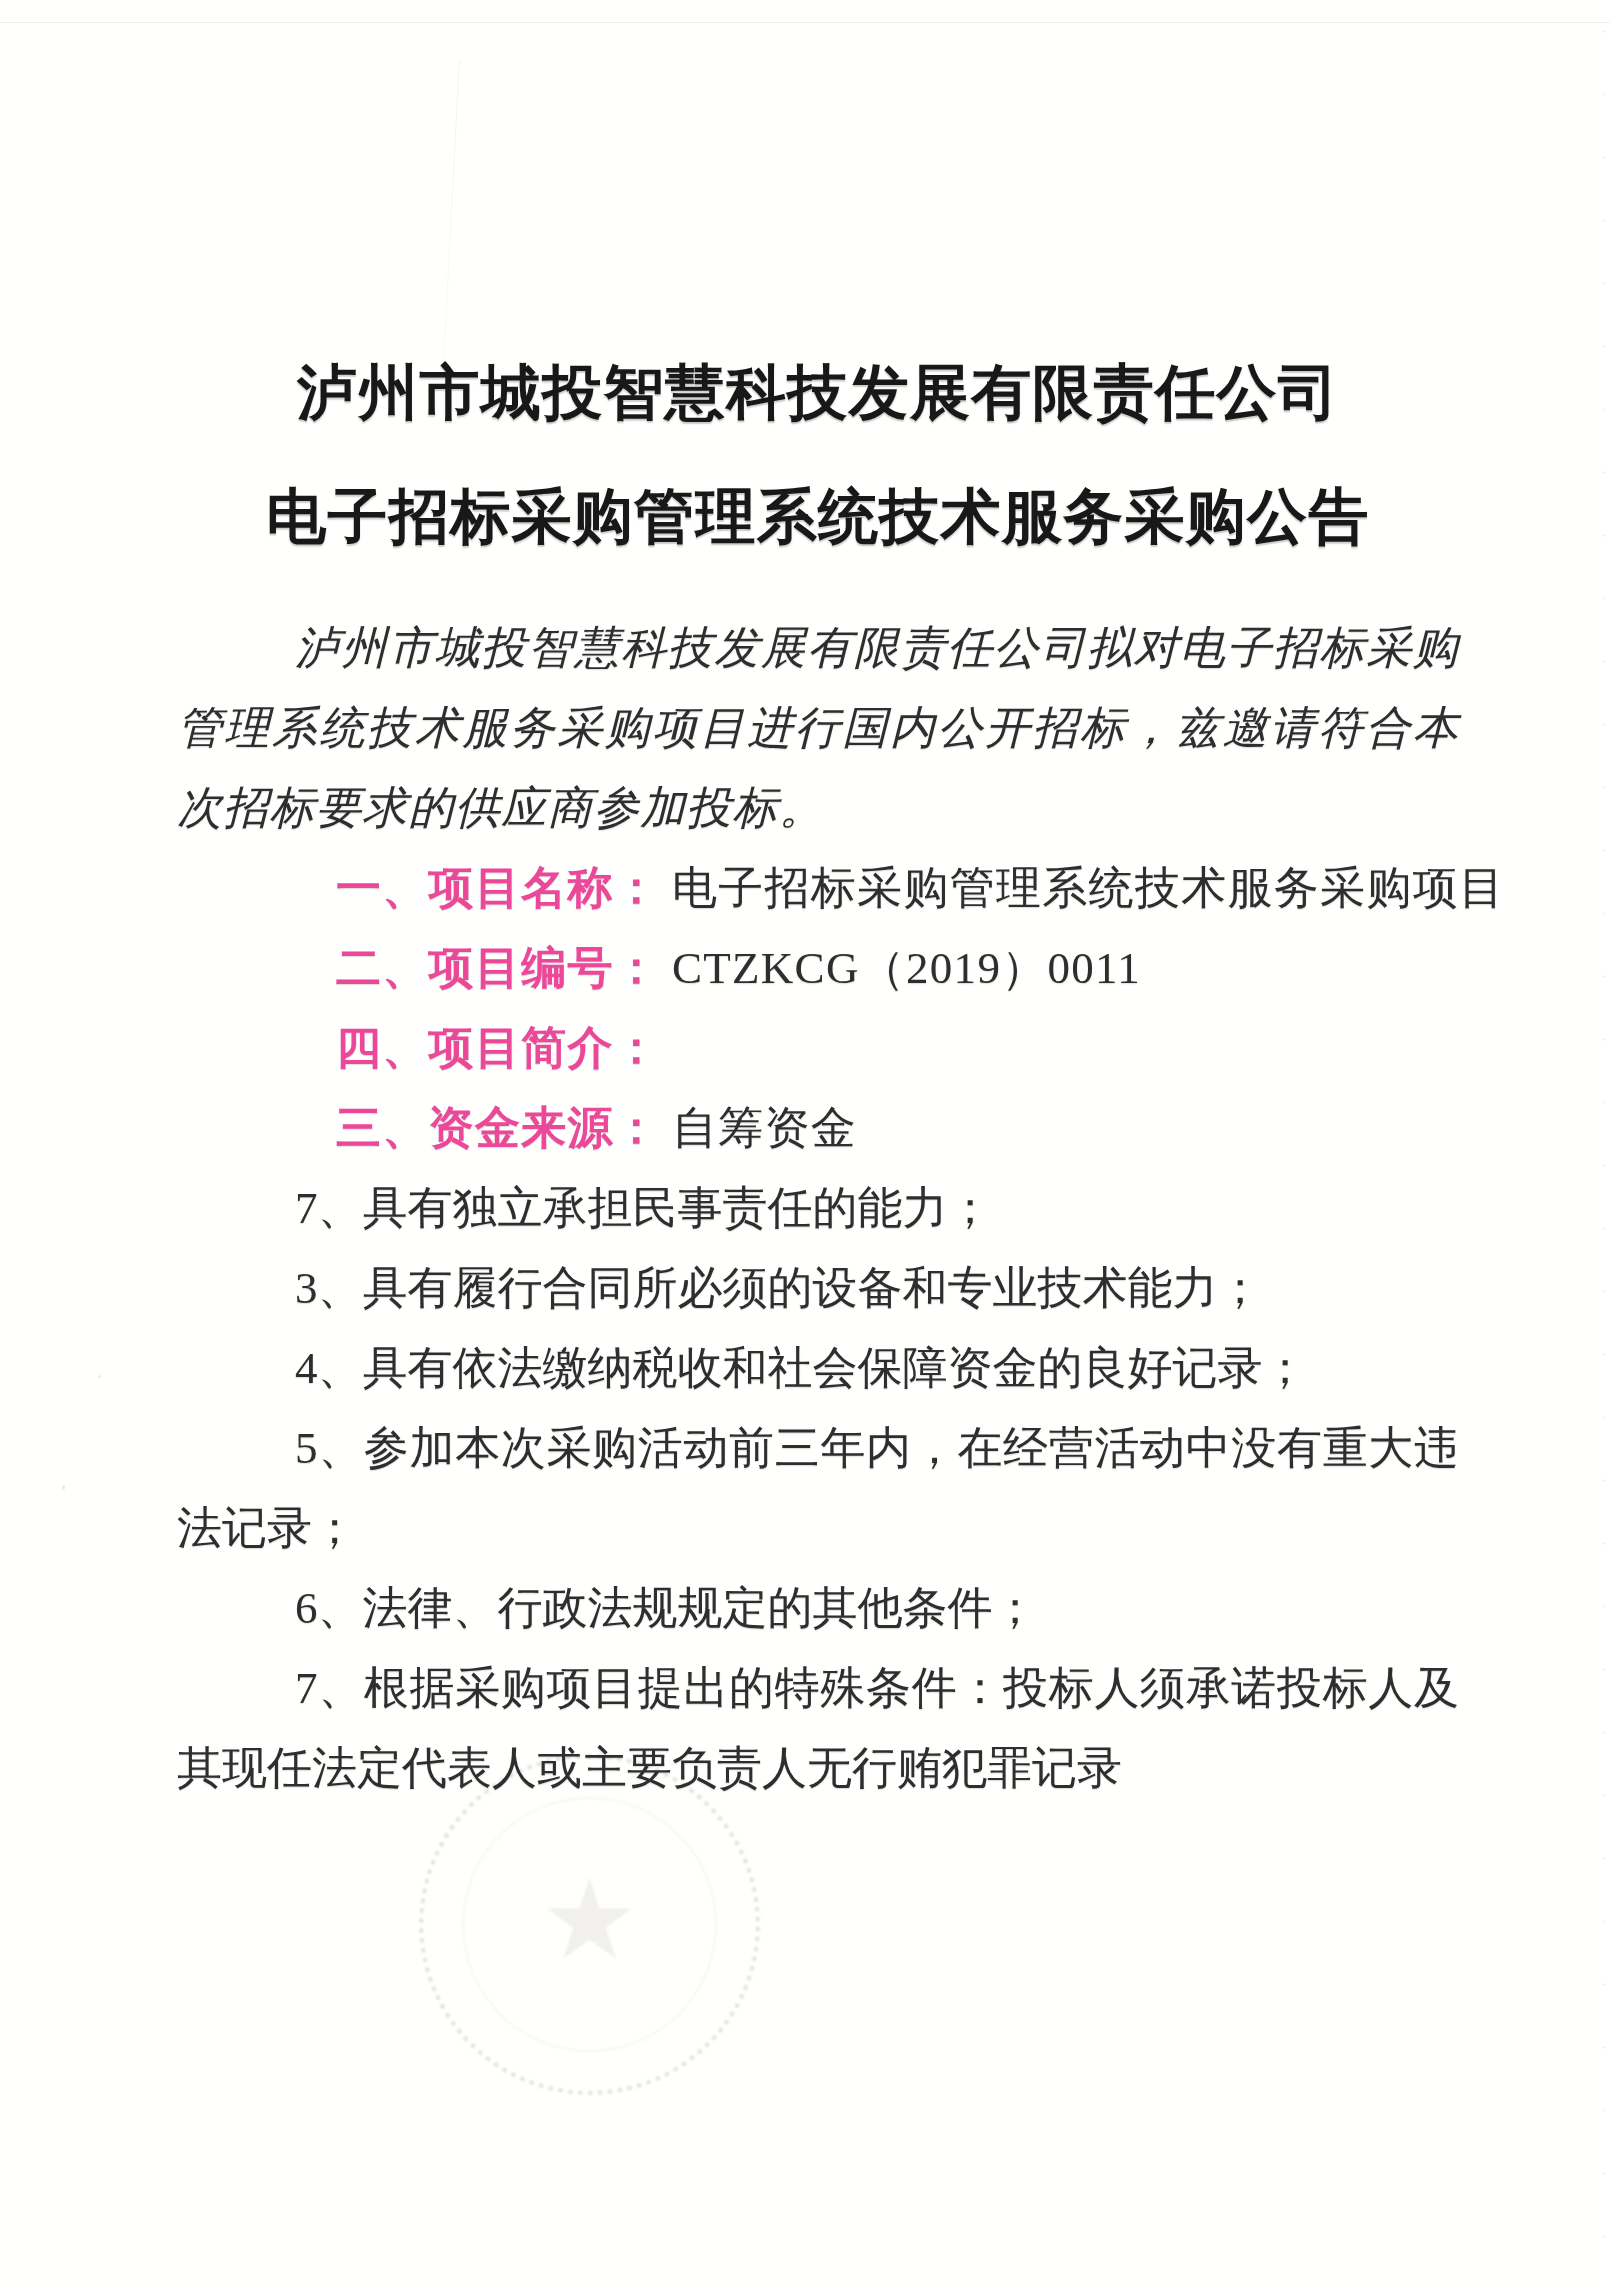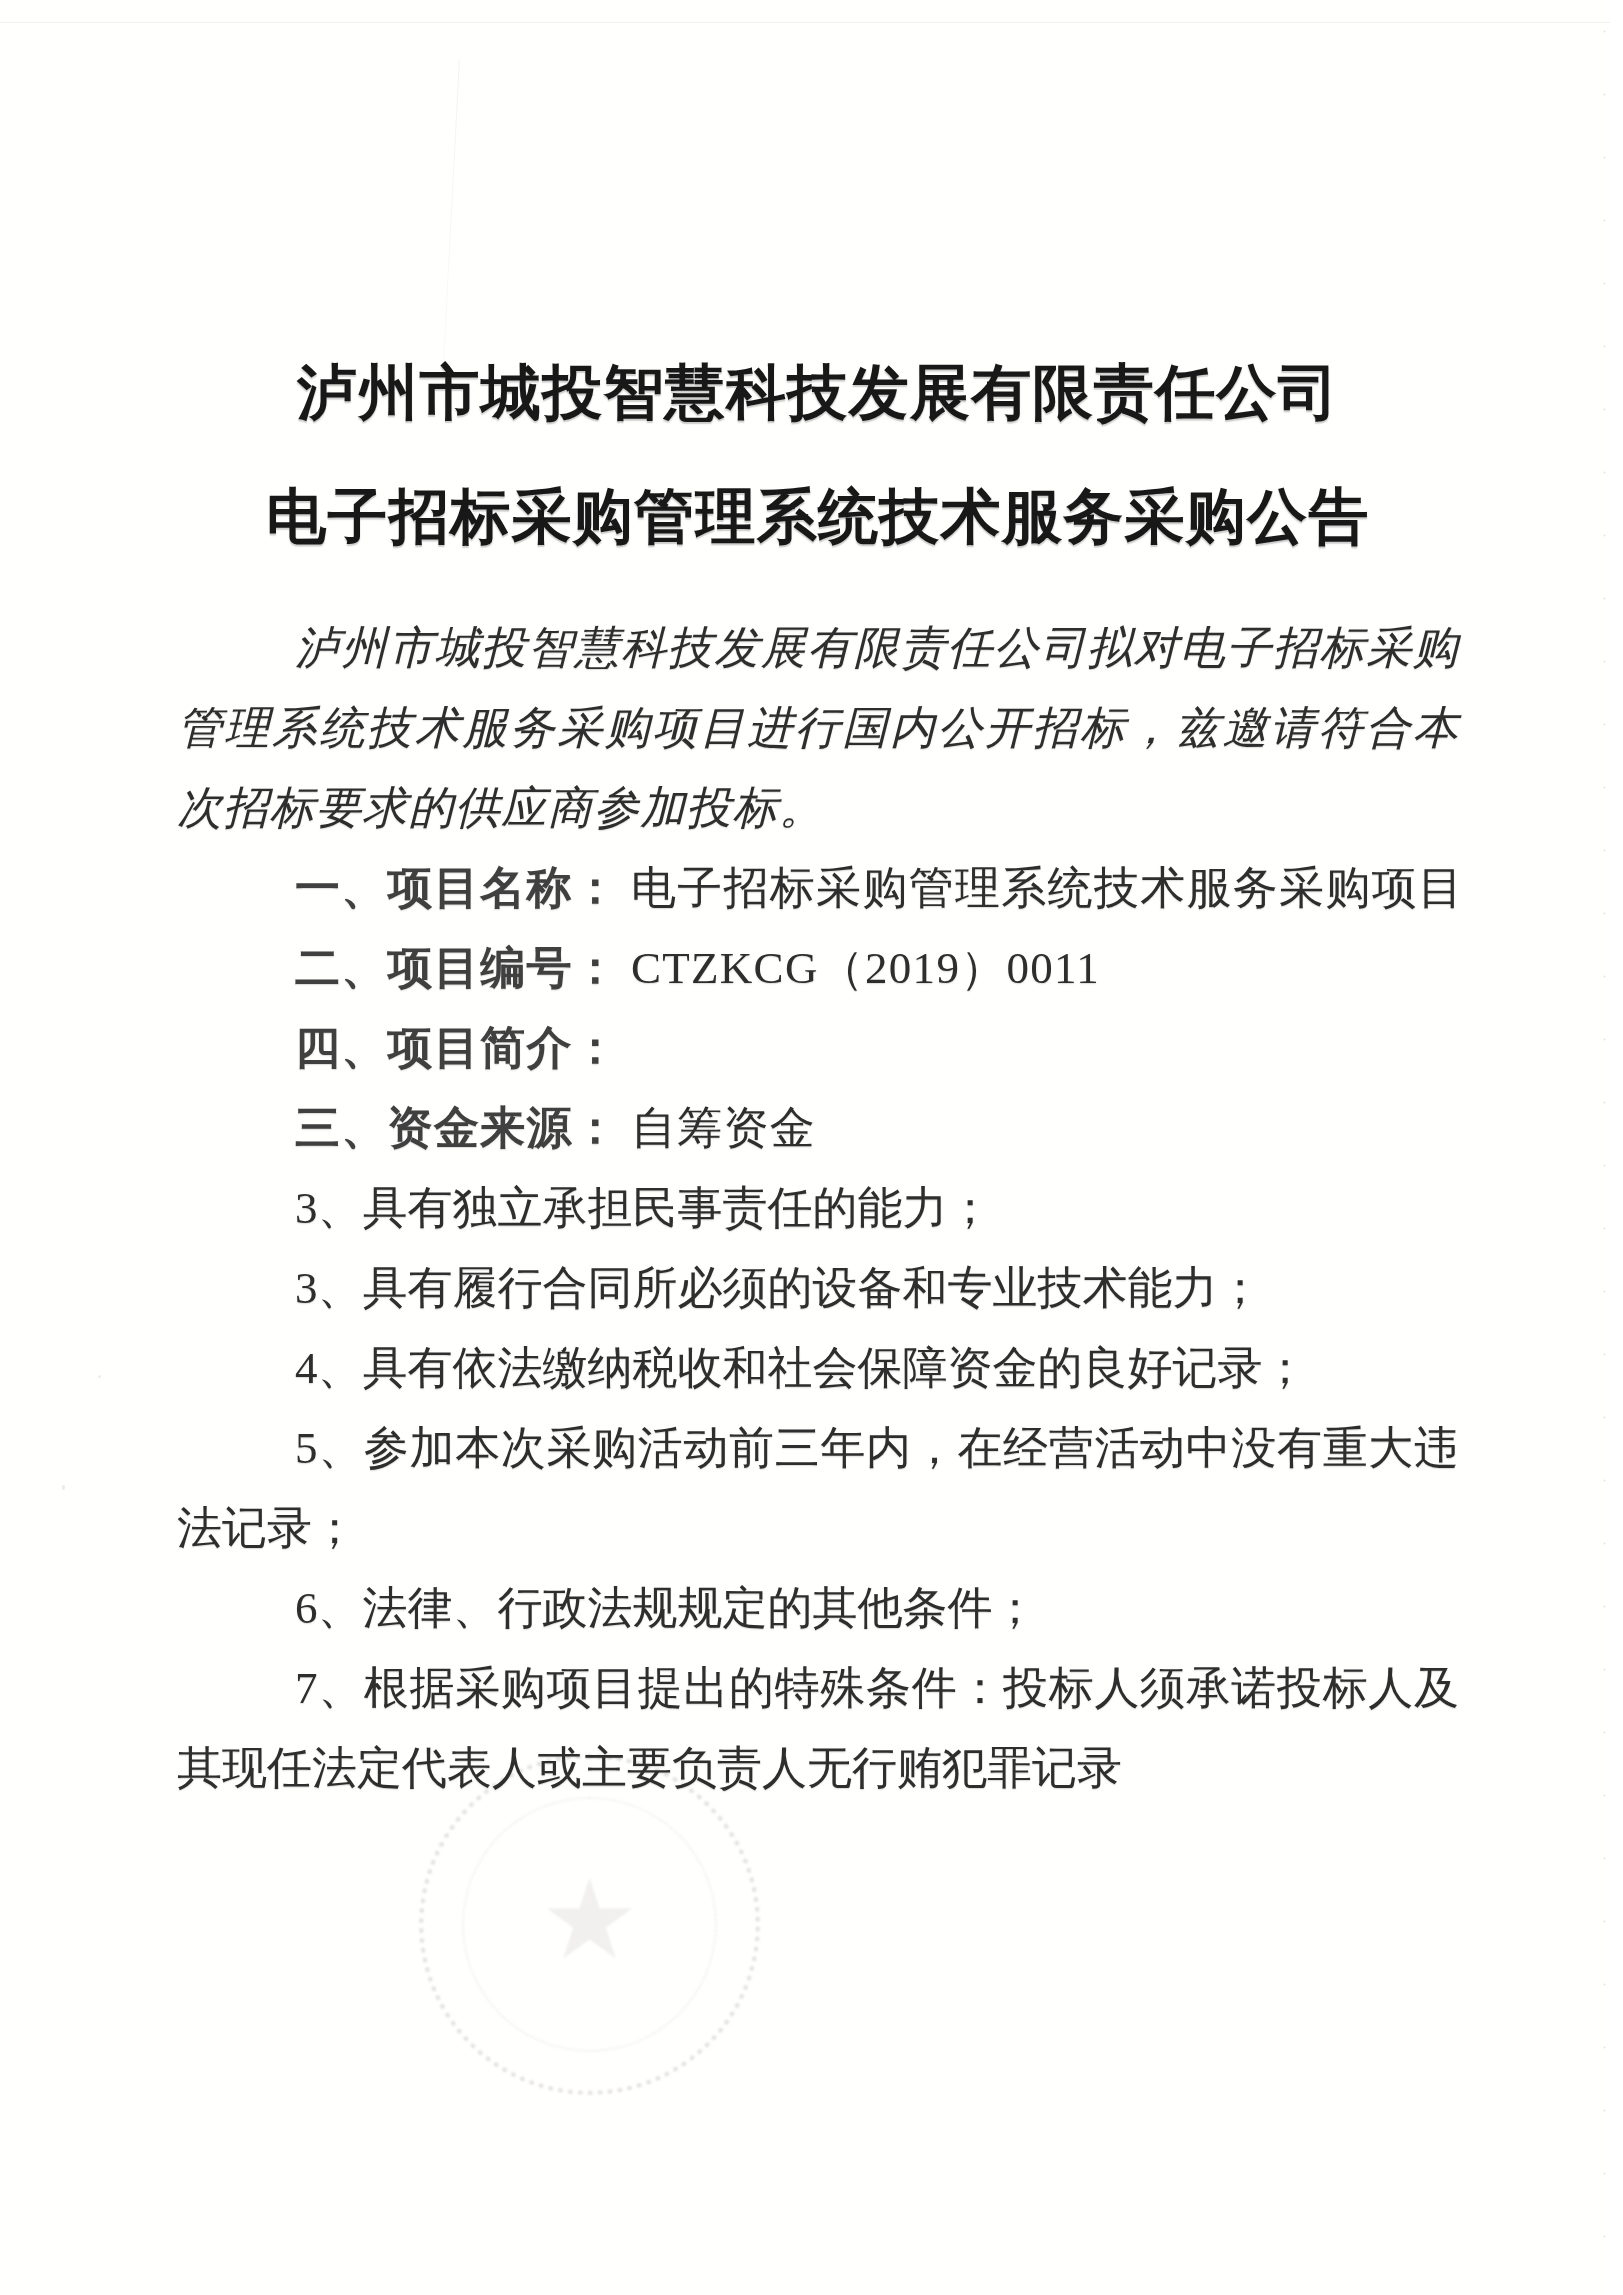--- a/index.html
+++ b/index.html
@@ -43,21 +43,22 @@
     margin-top: 29px;
     text-indent: 118px;
     text-align: justify;
     font-style: italic;
   }
   .indent { text-indent: 118px; }
   .nowrap { white-space: nowrap; }
   .hei {
     font-family: "Liberation Sans", "DejaVu Sans", sans-serif;
     font-weight: 700;
-    color: #404040;
+    color: #ec4899;
+    margin-left: 41px;
   }
   .item-value { margin-left: 11.8px; }
   .brief { letter-spacing: -1.3px; }
   .cond {
     letter-spacing: 0;
     text-indent: 118px;
     text-align: justify;
   }
   
   .stamp {
@@ -141,21 +142,21 @@
     <p class="body indent nowrap"><span class="hei">一、项目名称：</span><span class="item-value">电子招标采购管理系统技术服务采购项目</span></p>
 
     <p class="body indent nowrap"><span class="hei">二、项目编号：</span><span class="item-value">CTZKCG（2019）0011</span></p>
 
     <p class="body indent nowrap"><span class="hei">四、项目简介：</span><span class="item-value"></span></p>
 
     <p class="body indent nowrap"><span class="hei">三、资金来源：</span><span class="item-value">自筹资金</span></p>
 
 
 
-    <p class="body cond">3、具有独立承担民事责任的能力；</p>
+    <p class="body cond">7、具有独立承担民事责任的能力；</p>
     <p class="body cond">3、具有履行合同所必须的设备和专业技术能力；</p>
     <p class="body cond">4、具有依法缴纳税收和社会保障资金的良好记录；</p>
     <p class="body cond">5、参加本次采购活动前三年内，在经营活动中没有重大违法记录；</p>
     <p class="body cond">6、法律、行政法规规定的其他条件；</p>
     <p class="body cond">7、根据采购项目提出的特殊条件：投标人须承诺投标人及其现任法定代表人或主要负责人无行贿犯罪记录</p>
 
   </div>
 </div>
 
 

